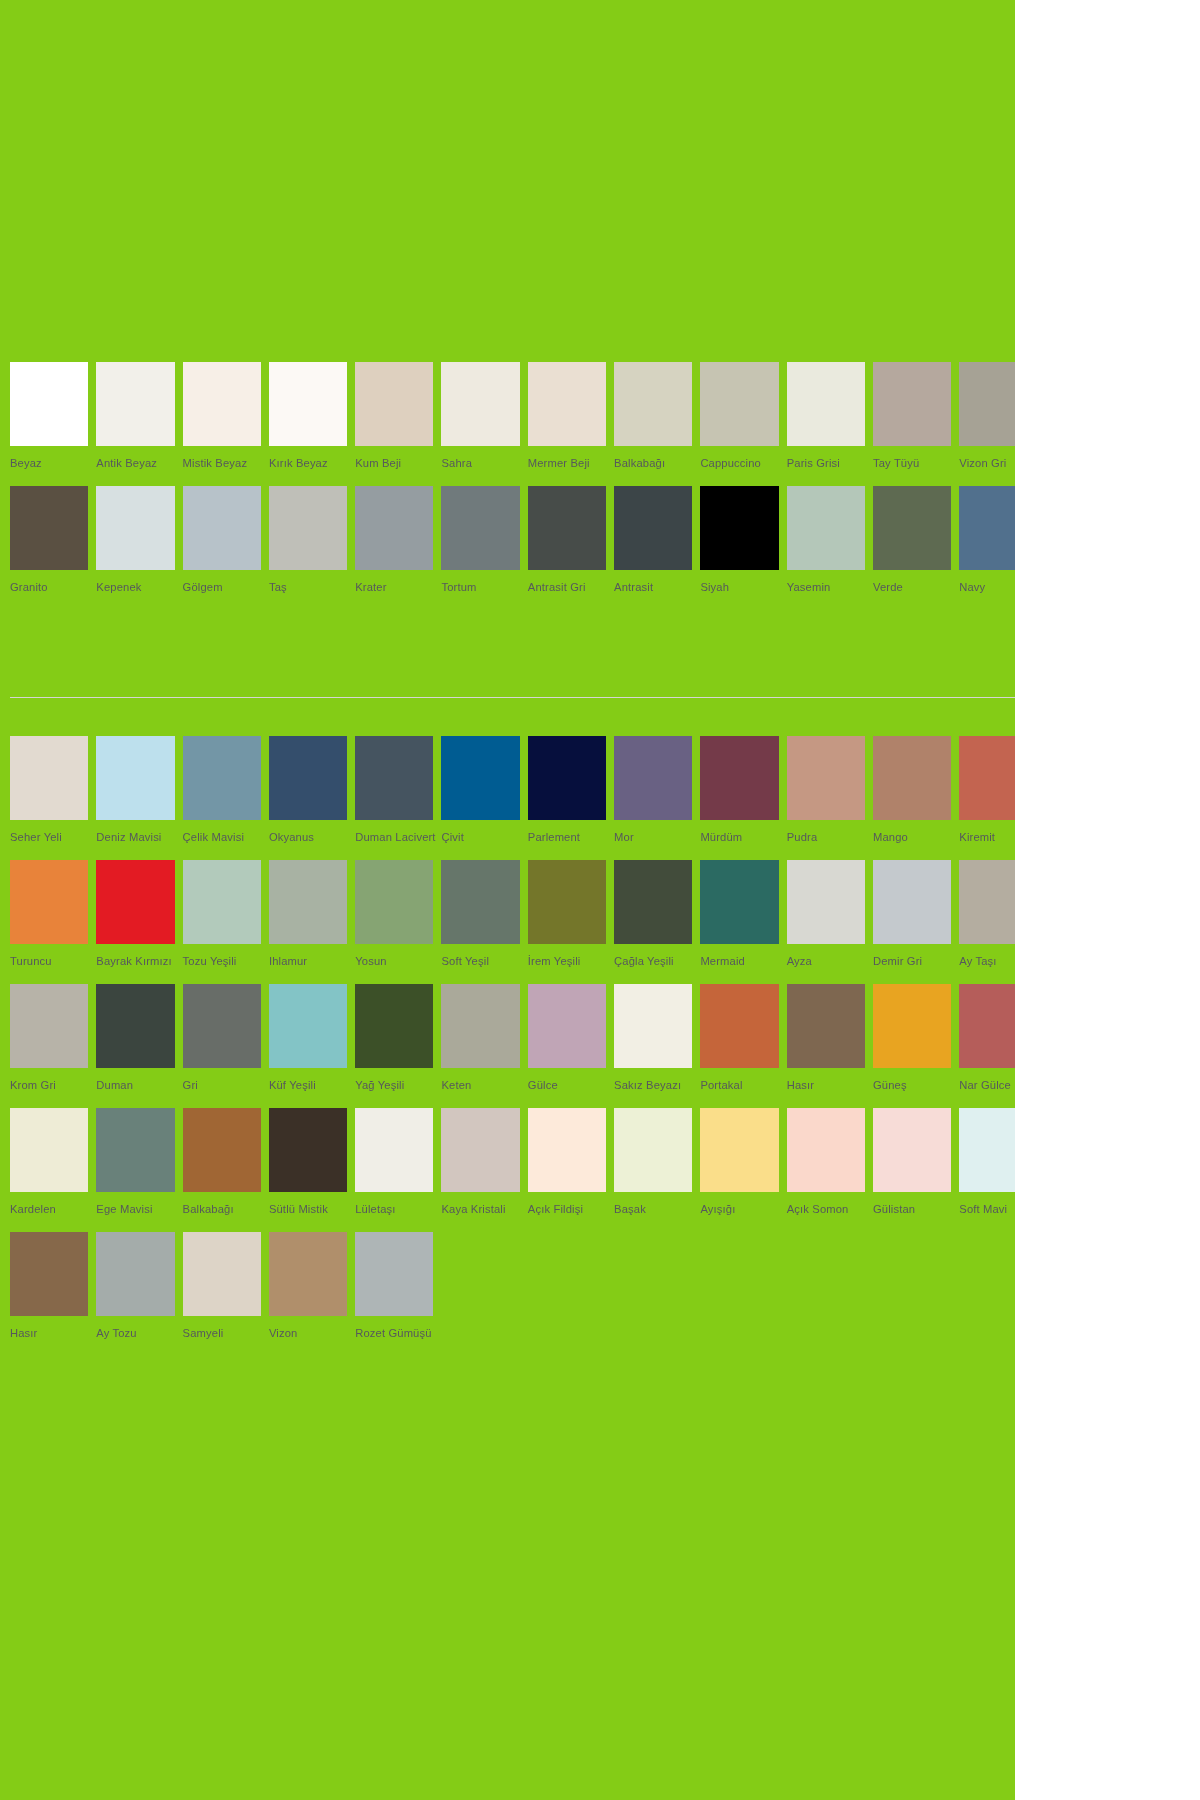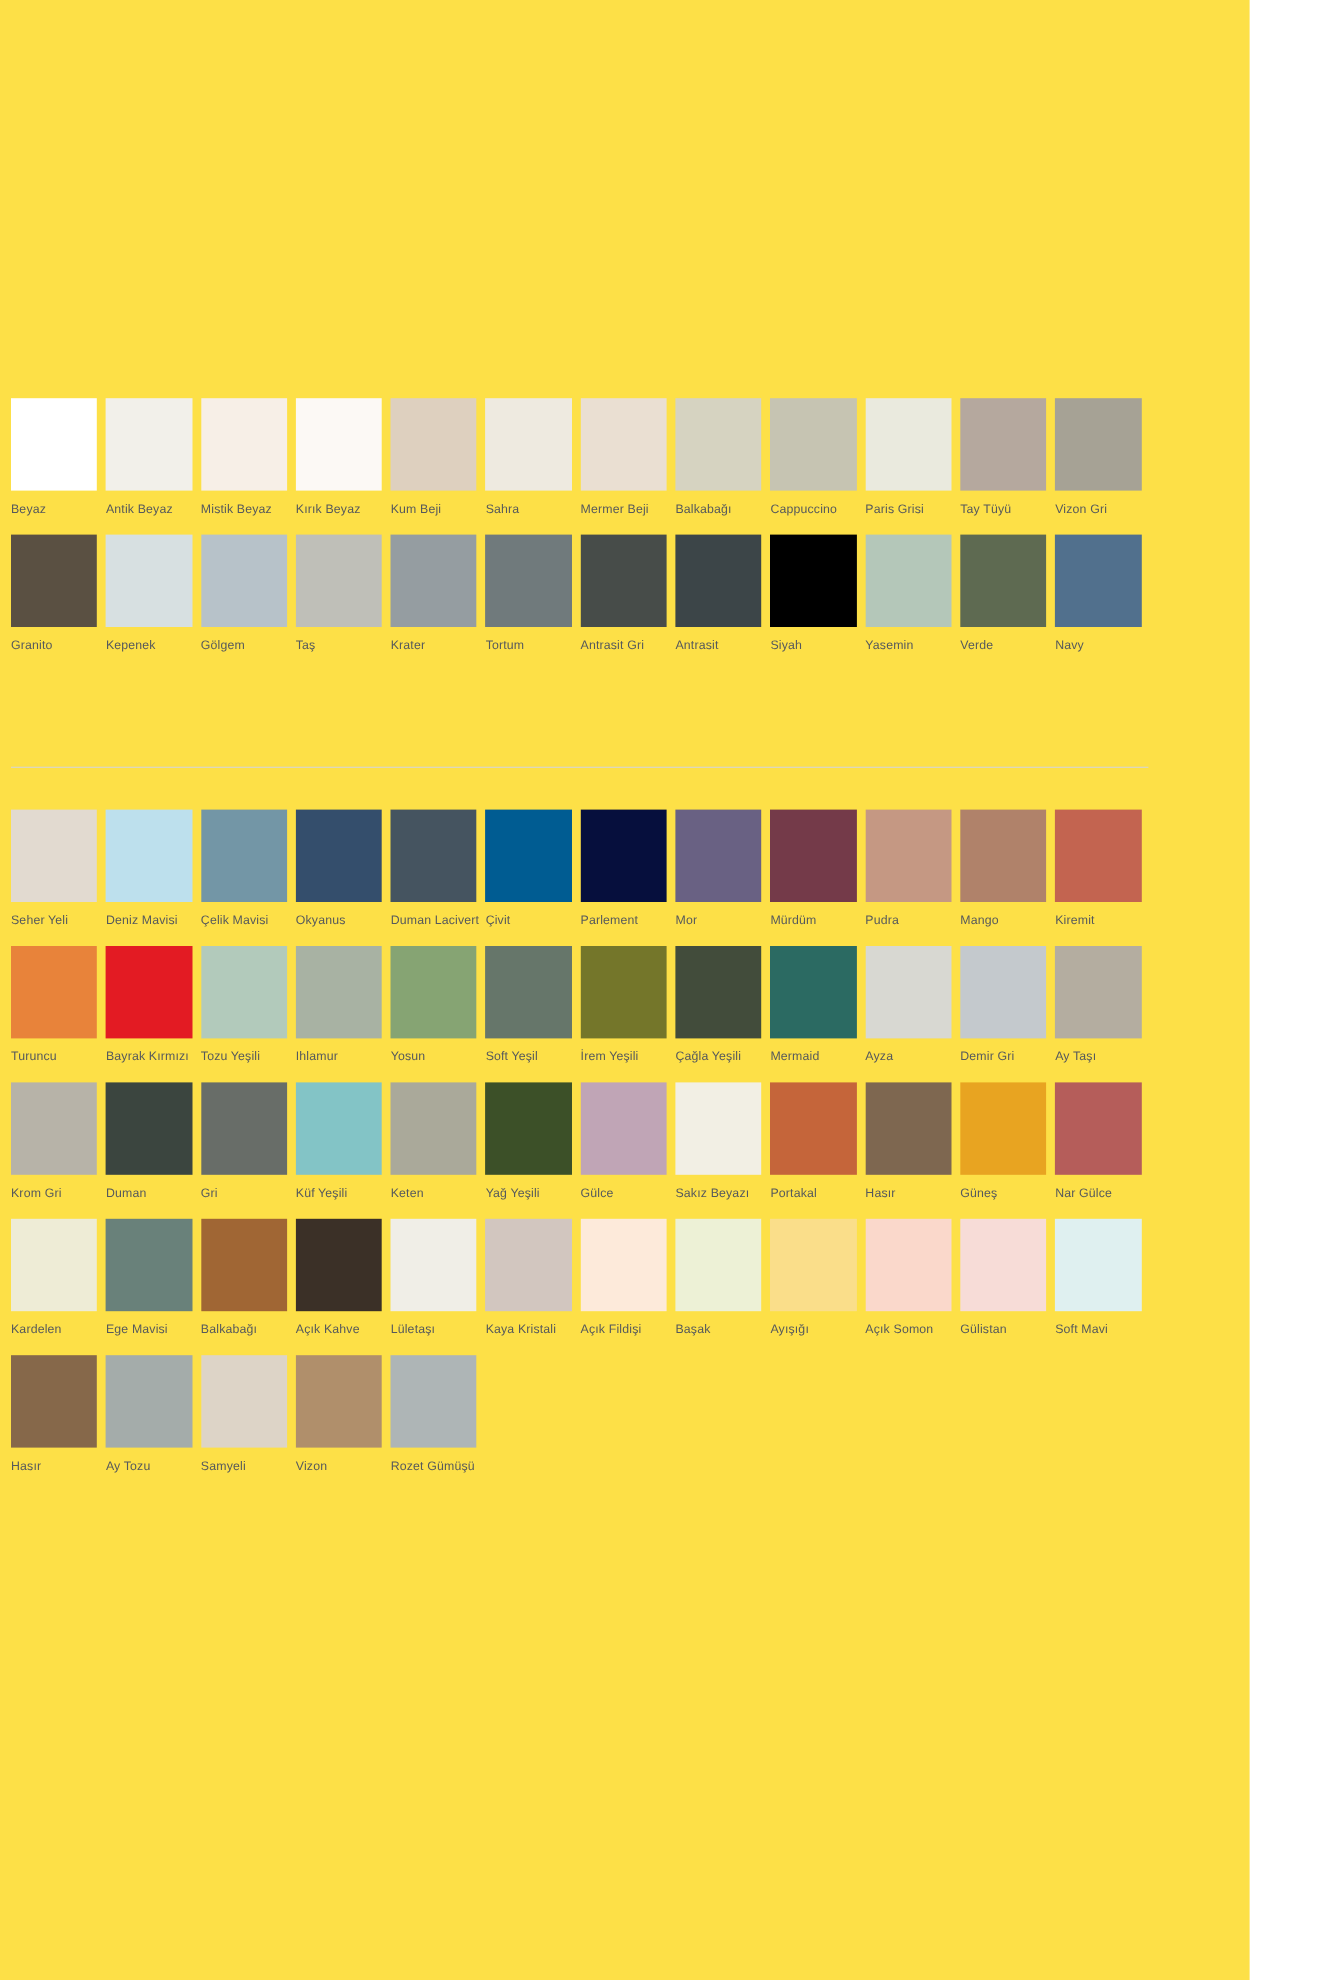--- a/index.html
+++ b/index.html
@@ -9,23 +9,23 @@
     padding: 0;
     width: 1200px;
     height: 1800px;
     background: #ffffff;
     font-family: "Liberation Sans", "DejaVu Sans", sans-serif;
     -webkit-font-smoothing: antialiased;
   }
 
   #page {
     position: relative;
-    width: 1136px;
+    width: 1015px;
     height: 1800px;
-    background: #fde047;
+    background: #84cc16;
     overflow: hidden;
   }
 
   
   .palette-section {
     position: absolute;
     left: 10px;
     width: 1180px;
   }
   #section-neutrals { top: 362px; }
@@ -298,28 +298,28 @@
         </div>
         <div class="swatch-cell">
           <span class="swatch-chip" style="background: rgb(104, 109, 104);"></span>
           <span class="swatch-label">Gri</span>
         </div>
         <div class="swatch-cell">
           <span class="swatch-chip" style="background: rgb(131, 196, 198);"></span>
           <span class="swatch-label">Küf Yeşili</span>
         </div>
         <div class="swatch-cell">
+          <span class="swatch-chip" style="background: rgb(60, 80, 40);"></span>
+          <span class="swatch-label">Yağ Yeşili</span>
+        </div>
+        <div class="swatch-cell">
           <span class="swatch-chip" style="background: rgb(170, 169, 154);"></span>
           <span class="swatch-label">Keten</span>
         </div>
         <div class="swatch-cell">
-          <span class="swatch-chip" style="background: rgb(60, 80, 40);"></span>
-          <span class="swatch-label">Yağ Yeşili</span>
-        </div>
-        <div class="swatch-cell">
           <span class="swatch-chip" style="background: rgb(192, 165, 182);"></span>
           <span class="swatch-label">Gülce</span>
         </div>
         <div class="swatch-cell">
           <span class="swatch-chip" style="background: rgb(242, 239, 228);"></span>
           <span class="swatch-label">Sakız Beyazı</span>
         </div>
         <div class="swatch-cell">
           <span class="swatch-chip" style="background: rgb(197, 101, 58);"></span>
           <span class="swatch-label">Portakal</span>
@@ -345,21 +345,21 @@
         <div class="swatch-cell">
           <span class="swatch-chip" style="background: rgb(105, 129, 122);"></span>
           <span class="swatch-label">Ege Mavisi</span>
         </div>
         <div class="swatch-cell">
           <span class="swatch-chip" style="background: rgb(160, 102, 52);"></span>
           <span class="swatch-label">Balkabağı</span>
         </div>
         <div class="swatch-cell">
           <span class="swatch-chip" style="background: rgb(59, 48, 39);"></span>
-          <span class="swatch-label">Açık Kahve</span>
+          <span class="swatch-label">Sütlü Mistik</span>
         </div>
         <div class="swatch-cell">
           <span class="swatch-chip" style="background: rgb(240, 238, 231);"></span>
           <span class="swatch-label">Lületaşı</span>
         </div>
         <div class="swatch-cell">
           <span class="swatch-chip" style="background: rgb(210, 198, 191);"></span>
           <span class="swatch-label">Kaya Kristali</span>
         </div>
         <div class="swatch-cell">

